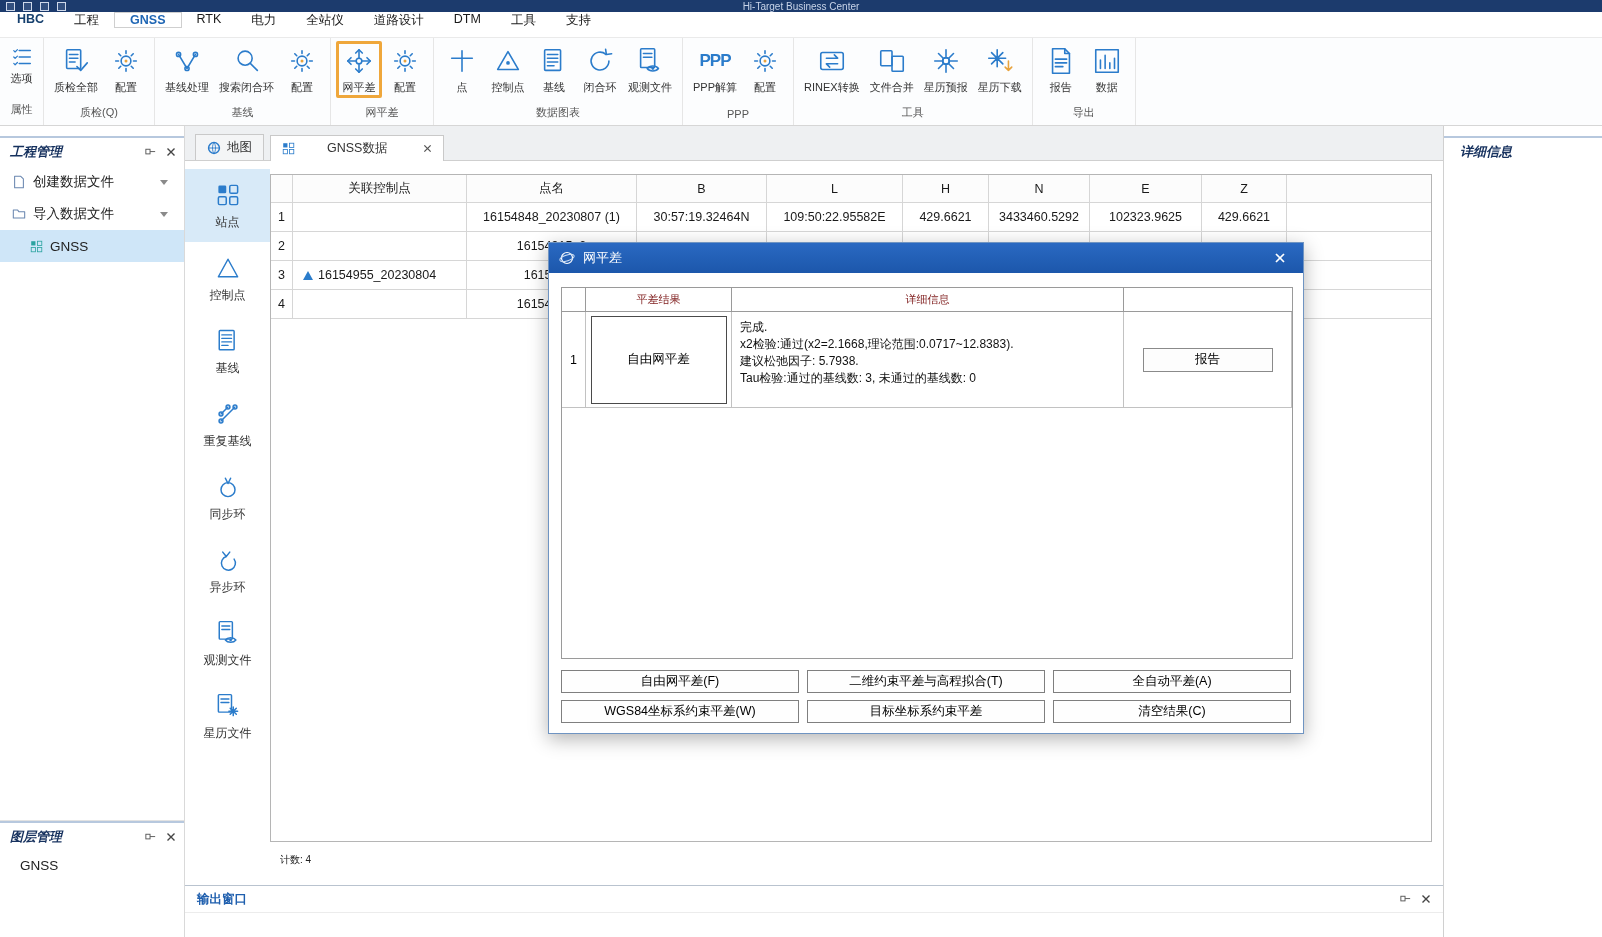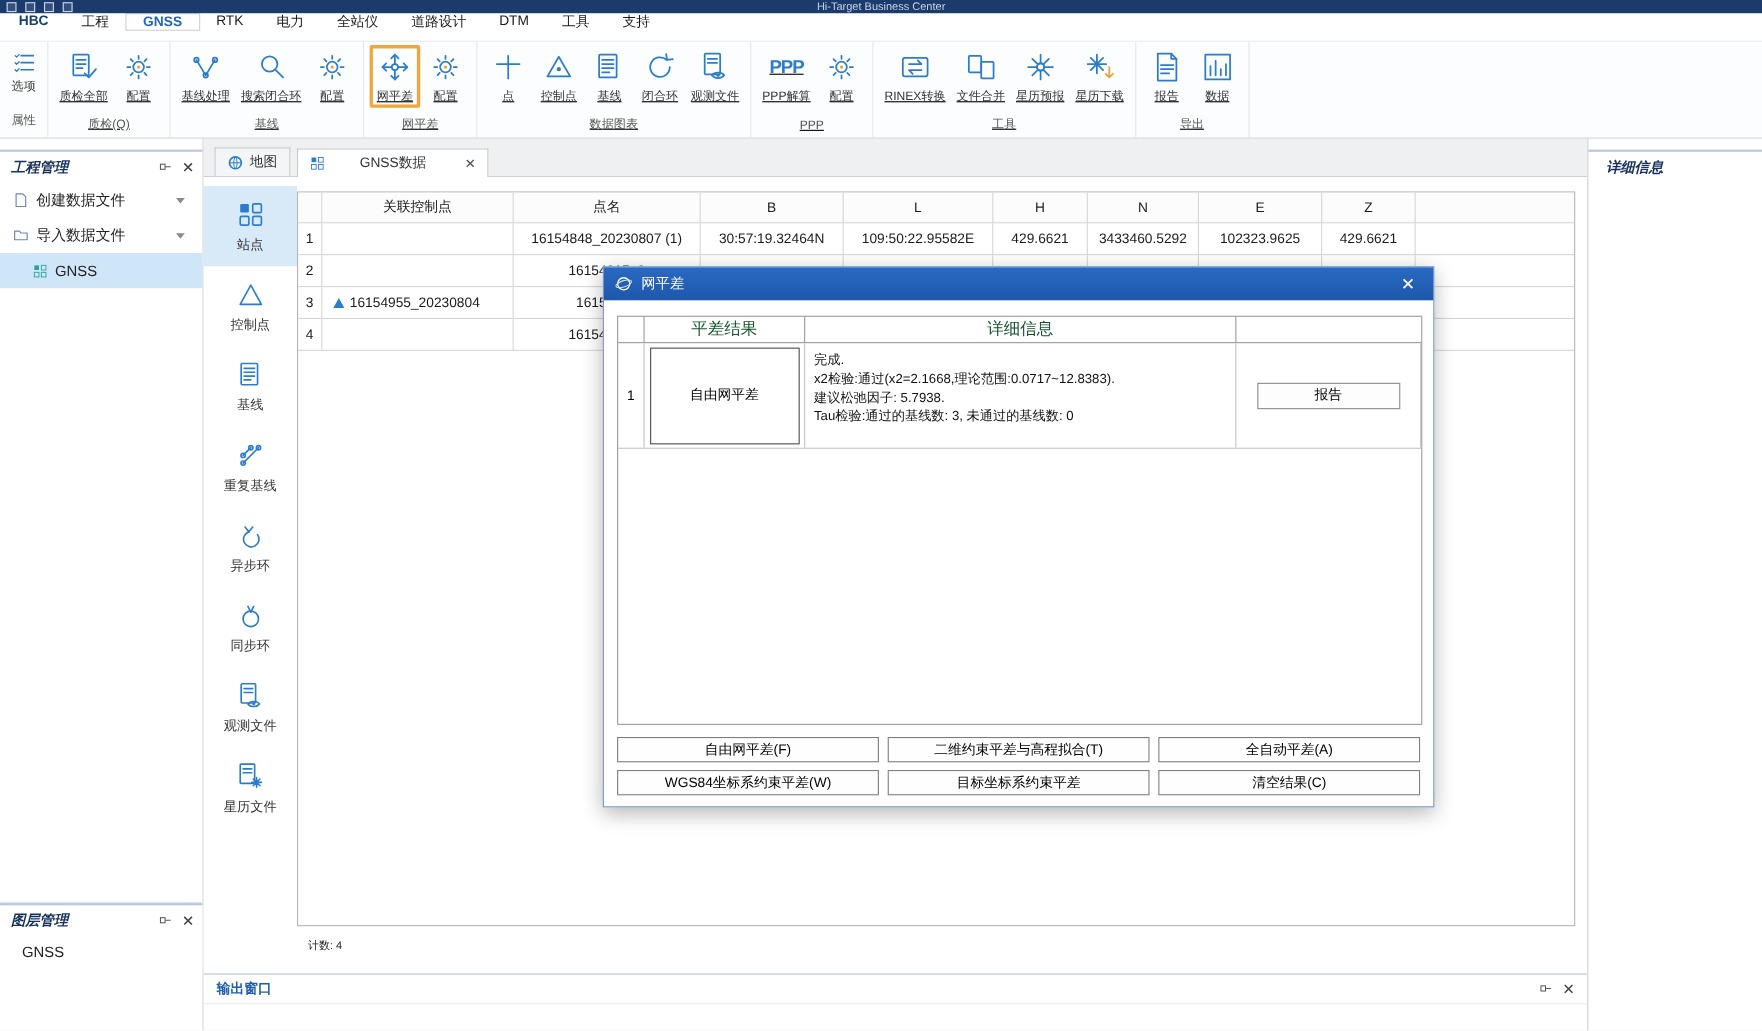--- a/index.html
+++ b/index.html
@@ -19,21 +19,21 @@
   .menu-item { padding:0 15px; font-size:12.5px; color:#1a1a1a; display:flex; align-items:center; cursor:pointer; white-space:nowrap; }
   .menu-item.hbc { color:#16406e; font-weight:bold; }
   .menu-item.active { color:#1f66b4; border:1px solid #cfcfcf; background:#fff; font-weight:bold; }
 
   
   .ribbon { position:absolute; top:38px; left:0; right:0; height:88px; background:#fcfdfe; border-bottom:1px solid #d6d6d6; display:flex; z-index:3; }
   .rib-left { width:44px; border-right:1px solid #e6e6e6; display:flex; flex-direction:column; align-items:center; padding:8px 0 4px; }
   .rib-left .rlabel { font-size:11px; color:#333; margin-top:3px; }
   .rib-left .spacer { flex:1; }
   .rib-left .group-lab { font-size:11px; color:#555; padding-bottom:4px; }
-  .rib-group { display:flex; flex-direction:column; border-right:1px solid #e6e6e6; padding:3px 5px 0;text-decoration:underline; }
+  .rib-group { display:flex; flex-direction:column; border-right:1px solid #e6e6e6; padding:3px 5px 0; }
   .rib-buttons { flex:1; display:flex; align-items:flex-start; }
   .rib-btn { display:flex; flex-direction:column; align-items:center; min-width:46px; padding:5px 5px 2px; cursor:pointer; border-radius:2px; }
   .rib-btn .rlabel { font-size:11px; color:#333; margin-top:4px; white-space:nowrap; }
   .rib-btn.highlight { border:3px solid #efa73b; padding:2px 2px 0; }
   .rib-group-label { text-align:center; font-size:11px; color:#555; padding:3px 0 5px; }
   .ppp-txt { height:30px; display:flex; align-items:center; font-weight:bold; font-size:17px; color:#2b7ccb; letter-spacing:-1px; }
 
   
   .left-col { position:absolute; left:0; top:126px; width:185px; bottom:0; background:#fff; border-right:1px solid #d9d9d9; z-index:2; }
   .dock-accent { height:2px; background:#b7c8de; margin-top:10px; }
@@ -87,21 +87,21 @@
   .output-header { height:27px; display:flex; align-items:center; padding:0 12px; border-bottom:1px solid #ececec; }
   .output-title { font-size:12.5px; font-weight:bold; color:#1f5fae; flex:1; }
 
   
   .dialog { position:absolute; left:548px; top:242px; width:756px; height:492px; background:#fff; border:1px solid #6f94c2; box-shadow:0 5px 18px rgba(0,0,0,.3); z-index:20; }
   .dialog-titlebar { height:30px; background:linear-gradient(#2a69c2,#1c57ab); display:flex; align-items:center; padding:0 8px 0 10px; }
   .dialog-title { color:#fff; font-size:13px; margin-left:8px; flex:1; }
   .dialog-close { width:30px; height:24px; display:flex; align-items:center; justify-content:center; cursor:pointer; }
   .dlg-table { position:absolute; left:12px; top:44px; width:732px; height:372px; border:1px solid #9a9a9a; background:#fff; }
   .dlg-header { display:flex; height:24px; border-bottom:1px solid #9a9a9a; }
-  .dlg-h-cell { display:flex; align-items:center; justify-content:center; font-size:15px; color:#14532d; border-right:1px solid #9a9a9a; }
+  .dlg-h-cell { display:flex; align-items:center; justify-content:center; font-size:11px; color:#7f1d1d; border-right:1px solid #9a9a9a; }
   .dc1 { width:24px; } .dc2 { width:146px; } .dc3 { width:392px; } .dc4 { flex:1; border-right:none; }
   .dlg-row { display:flex; height:96px; border-bottom:1px solid #c2c2c2; }
   .dlg-cell { border-right:1px solid #c2c2c2; display:flex; align-items:center; justify-content:center; font-size:12.5px; }
   .result-box { width:136px; height:88px; border:1px solid #4a4a4a; display:flex; align-items:center; justify-content:center; font-size:12.5px; cursor:pointer; }
   .details-cell { flex-direction:column; align-items:flex-start !important; justify-content:flex-start !important; padding:7px 8px; font-size:12px; line-height:17px; color:#111; }
   .report-btn { width:130px; height:24px; border:1px solid #8a8a8a; background:#fdfdfd; font-size:12.5px; font-family:inherit; cursor:pointer; }
   .dlg-buttons { position:absolute; left:12px; top:427px; width:732px; display:flex; flex-wrap:wrap; gap:7px 8px; }
   .dlg-btn { width:238px; height:23px; border:1px solid #7f7f7f; background:#fefefe; font-size:12.5px; font-family:inherit; display:flex; align-items:center; justify-content:center; cursor:pointer; }
 </style>
 </head>
@@ -515,34 +515,34 @@
                 <circle cx="24" cy="8" r="2.2"></circle>
                 <circle cx="8" cy="16" r="2.2"></circle>
                 <circle cx="16" cy="8" r="2.2"></circle>
               </svg>
             </span>
           <span class="slabel">重复基线</span>
         </div>
         <div class="strip-item">
           <span class="ic">
               <svg width="28" height="28" viewBox="0 0 32 32">
+                <path d="M13 6l3 6 3-6"></path>
+                <circle cx="16" cy="19" r="8"></circle>
+              </svg>
+            </span>
+          <span class="slabel">同步环</span>
+        </div>
+        <div class="strip-item">
+          <span class="ic">
+              <svg width="28" height="28" viewBox="0 0 32 32">
                 <path d="M10 7l4 5 4-5"></path>
                 <path d="M14 12a8 8 0 1 0 9 3"></path>
               </svg>
             </span>
           <span class="slabel">异步环</span>
-        </div>
-        <div class="strip-item">
-          <span class="ic">
-              <svg width="28" height="28" viewBox="0 0 32 32">
-                <path d="M13 6l3 6 3-6"></path>
-                <circle cx="16" cy="19" r="8"></circle>
-              </svg>
-            </span>
-          <span class="slabel">同步环</span>
         </div>
         <div class="strip-item">
           <span class="ic">
               <svg width="28" height="28" viewBox="0 0 32 32">
                 <rect x="6" y="3" width="15" height="20" rx="1"></rect>
                 <path d="M9 8h9M9 12h9"></path>
                 <path d="M13 24c2.5-3.5 9.5-3.5 12 0-2.5 3.5-9.5 3.5-12 0z"></path>
                 <circle cx="19" cy="24" r="1.5" fill="#2b7ccb" stroke="none"></circle>
               </svg>
             </span>

